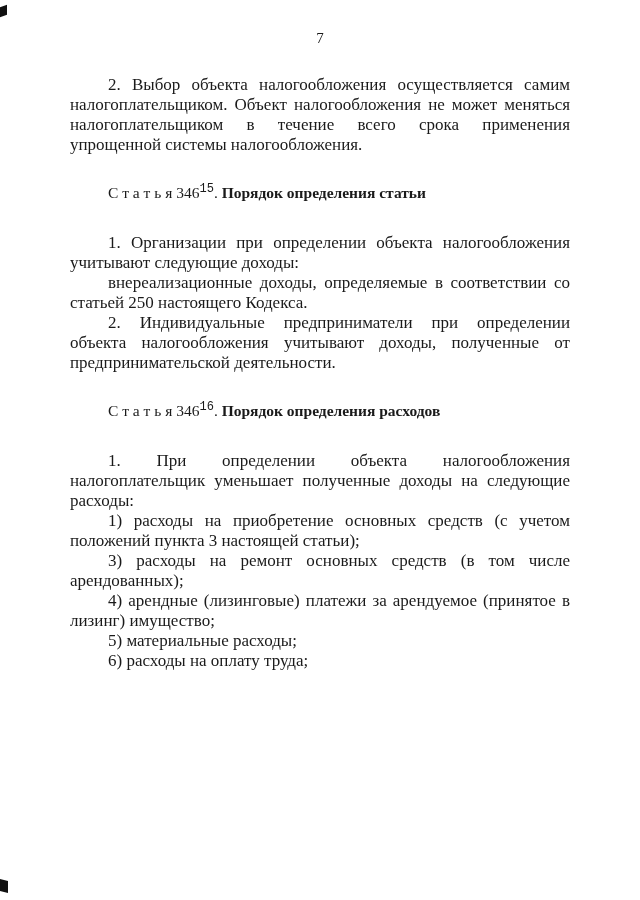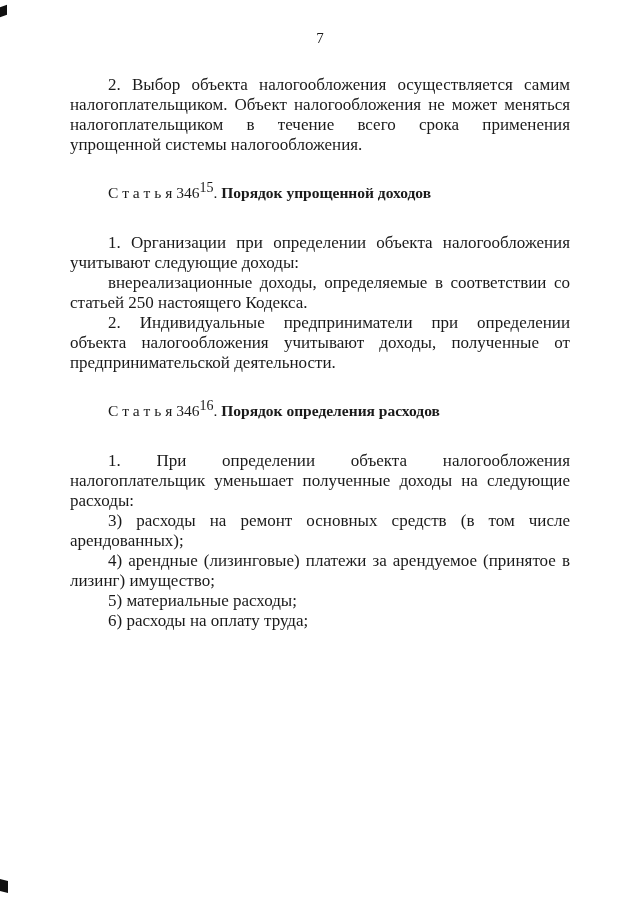--- a/index.html
+++ b/index.html
@@ -36,23 +36,24 @@
   p.article-heading {
     margin: 24px 0 26px 0;
     font-size: 15.5px;
     line-height: 28px;
     text-indent: 38px;
   }
   p.article-heading .title {
     font-weight: bold;
   }
   sup {
-    font-size: 14px;
+    font-size: 12px;
     line-height: 0;
     vertical-align: super;
+    font-family: Liberation Mono, monospace;
   }
   .scan-artifact {
     position: absolute;
     background: #111;
   }
   .scan-artifact.top-left {
     left: 0; top: 6px; width: 7px; height: 10px;
     transform: skewY(-20deg);
   }
   .scan-artifact.bottom-left {
@@ -65,27 +66,28 @@
 
 <div class="scan-artifact top-left"></div>
 <div class="scan-artifact bottom-left"></div>
 
 <div class="page">
 
   <div class="page-number">7</div>
 
   <p class="para">2. Выбор объекта налогообложения осуществляется самим налогоплательщиком. Объект налогообложения не может меняться налогоплательщиком в течение всего срока применения упрощенной системы налогообложения.</p>
 
-  <p class="article-heading"><span>С т а т ь я  346</span><sup>15</sup><span>. </span><span class="title">Порядок упрощенной доходов</span></p>
+  <p class="article-heading"><span>С т а т ь я  346</span><sup>15</sup><span>. </span><span class="title">Порядок определения статьи</span></p>
 
   <p class="para">1. Организации при определении объекта налогообложения учитывают следующие доходы:</p>
   <p class="para">внереализационные доходы, определяемые в соответствии со статьей 250 настоящего Кодекса.</p>
   <p class="para">2. Индивидуальные предприниматели при определении объекта налого­обложения учитывают доходы, полученные от предпринимательской деятельности.</p>
 
   <p class="article-heading"><span>С т а т ь я  346</span><sup>16</sup><span>. </span><span class="title">Порядок определения расходов</span></p>
 
   <p class="para">1. При определении объекта налогообложения налогоплательщик уменьшает полученные доходы на следующие расходы:</p>
+  <p class="para">1) расходы на приобретение основных средств (с учетом положений пункта 3 настоящей статьи);</p>
   <p class="para">3) расходы на ремонт основных средств (в том числе арендованных);</p>
   <p class="para">4) арендные (лизинговые) платежи за арендуемое (принятое в лизинг) имущество;</p>
   <p class="para">5) материальные расходы;</p>
   <p class="para">6) расходы на оплату труда;</p>
 
 </div>
 
 </body></html>

